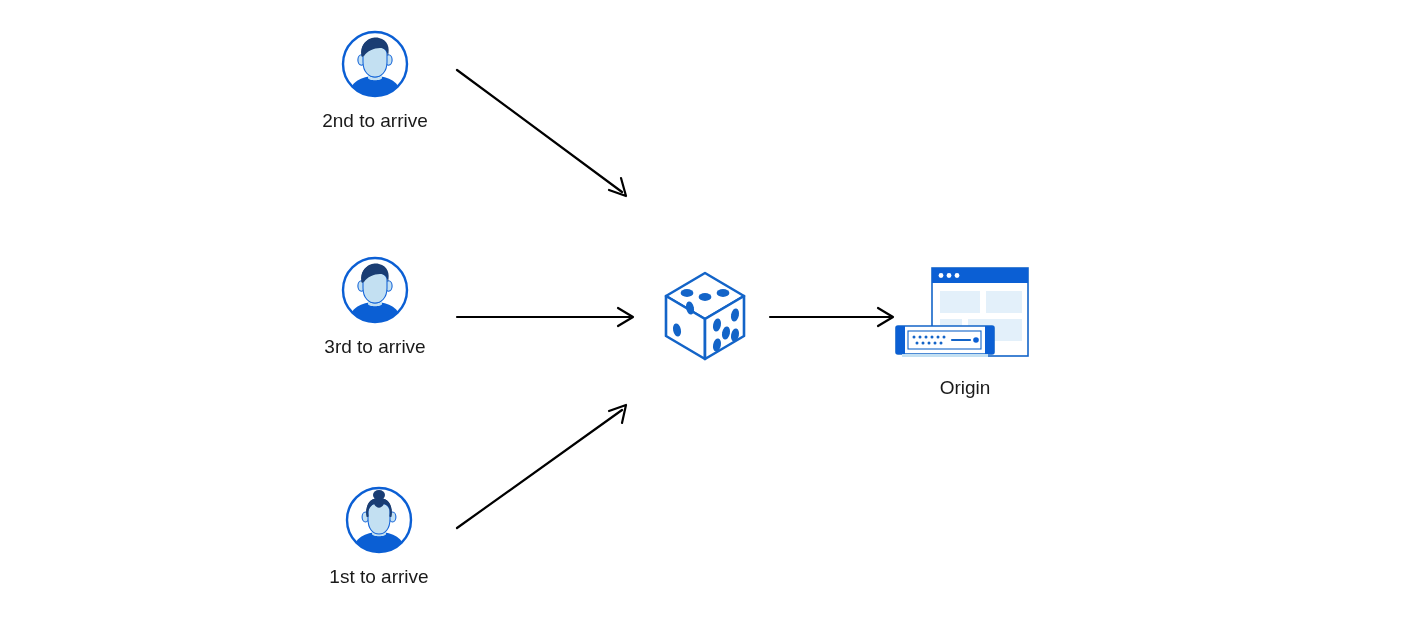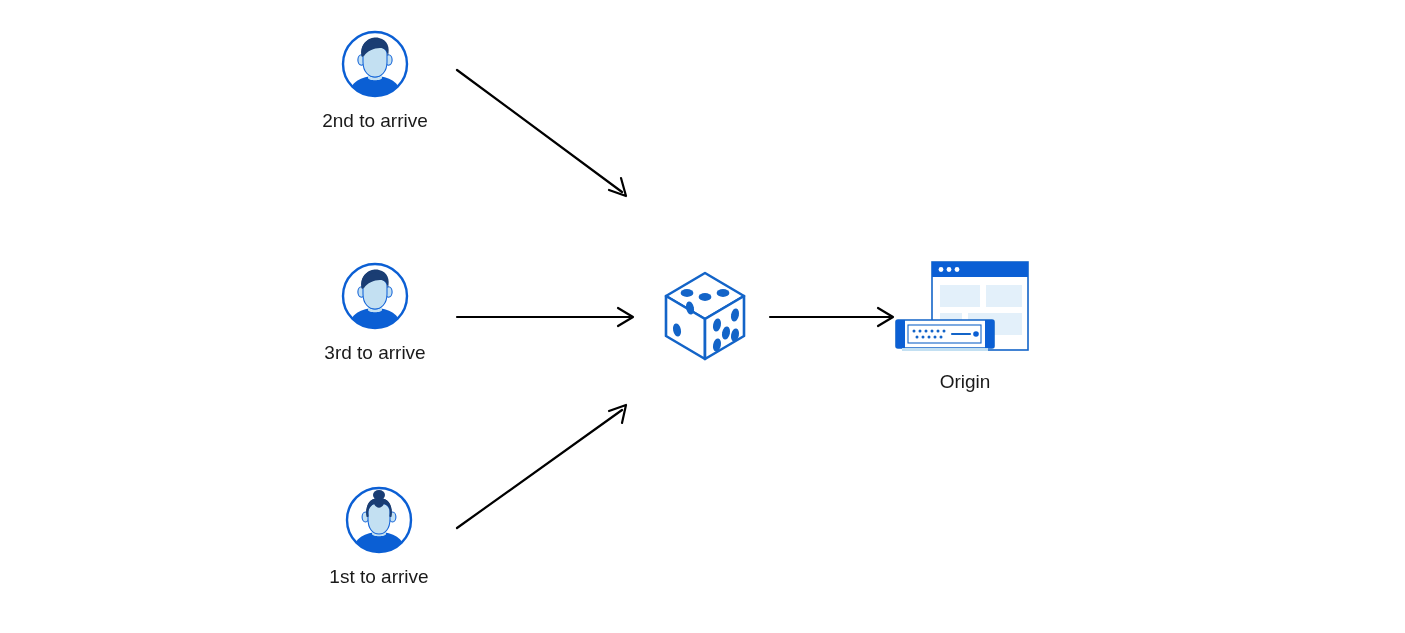--- a/index.html
+++ b/index.html
@@ -101,21 +101,21 @@
 
           <path d="M 22 26 C 20 12 32 7 39 9 C 48 11 50 19 48 27 C 47 21 44 19 40 19
                    C 34 19 27 22 24 27 Z" fill="#1a3d73"></path>
           <path d="M 22.5 26.5 C 21 17 27 11 35 10.5" fill="none" stroke="#1a3d73" stroke-width="2.4" stroke-linecap="round"></path>
         </g>
       </svg>
     </span>
     <div class="node-label avatar-label">2nd to arrive</div>
   </div>
 
-  <div class="node" style="left:310px; top:261px; width:130px;">
+  <div class="node" style="left:310px; top:255px; width:130px;">
     <span class="icon-wrap">
       <svg width="70" height="70" viewBox="0 0 70 70" xmlns="http://www.w3.org/2000/svg">
         <defs>
           <clipPath id="clipMid">
               <circle cx="35" cy="35" r="32"></circle>
             </clipPath>
         </defs>
         <circle cx="35" cy="35" r="32" fill="#ffffff" stroke="#0b5fd4" stroke-width="2.4"></circle>
         <g clip-path="url(#clipMid)">
           <path d="M 7 70 C 9 54 20 47 35 47 C 50 47 61 54 63 70 Z" fill="#0b5fd4"></path>
@@ -187,21 +187,21 @@
           <ellipse cx="58" cy="57" rx="3.9" ry="6.6" transform="rotate(12 58 57)"></ellipse>
           <ellipse cx="76" cy="47" rx="3.9" ry="6.6" transform="rotate(12 76 47)"></ellipse>
           <ellipse cx="67" cy="65" rx="3.9" ry="6.6" transform="rotate(12 67 65)"></ellipse>
           <ellipse cx="58" cy="77" rx="3.9" ry="6.6" transform="rotate(12 58 77)"></ellipse>
           <ellipse cx="76" cy="67" rx="3.9" ry="6.6" transform="rotate(12 76 67)"></ellipse>
         </g>
       </svg>
     </span>
   </div>
 
-  <div class="node" style="left:890px; top:258px; width:150px;">
+  <div class="node" style="left:890px; top:264px; width:150px;">
     <span class="icon-wrap">
       <svg width="150" height="100" viewBox="0 0 150 100" xmlns="http://www.w3.org/2000/svg">
 
         <g>
           <rect x="42" y="4" width="96" height="88" fill="#ffffff" stroke="#1364c8" stroke-width="1.6"></rect>
           <rect x="42" y="4" width="96" height="15" fill="#0b5fd4"></rect>
           <circle cx="51" cy="11.5" r="2.4" fill="#ffffff"></circle>
           <circle cx="59" cy="11.5" r="2.4" fill="#ffffff"></circle>
           <circle cx="67" cy="11.5" r="2.4" fill="#ffffff"></circle>
 

